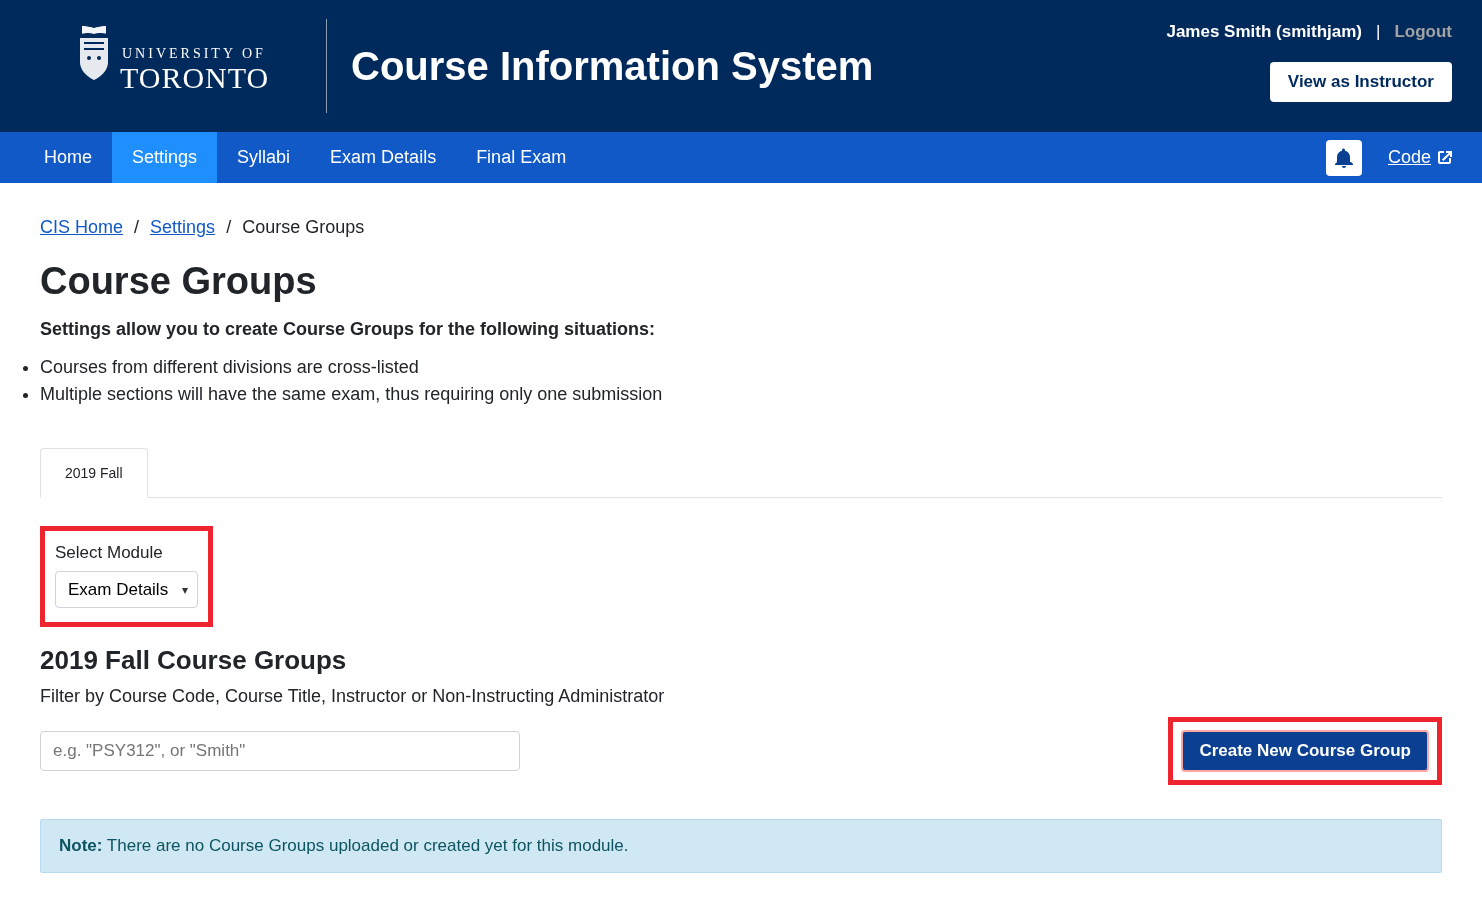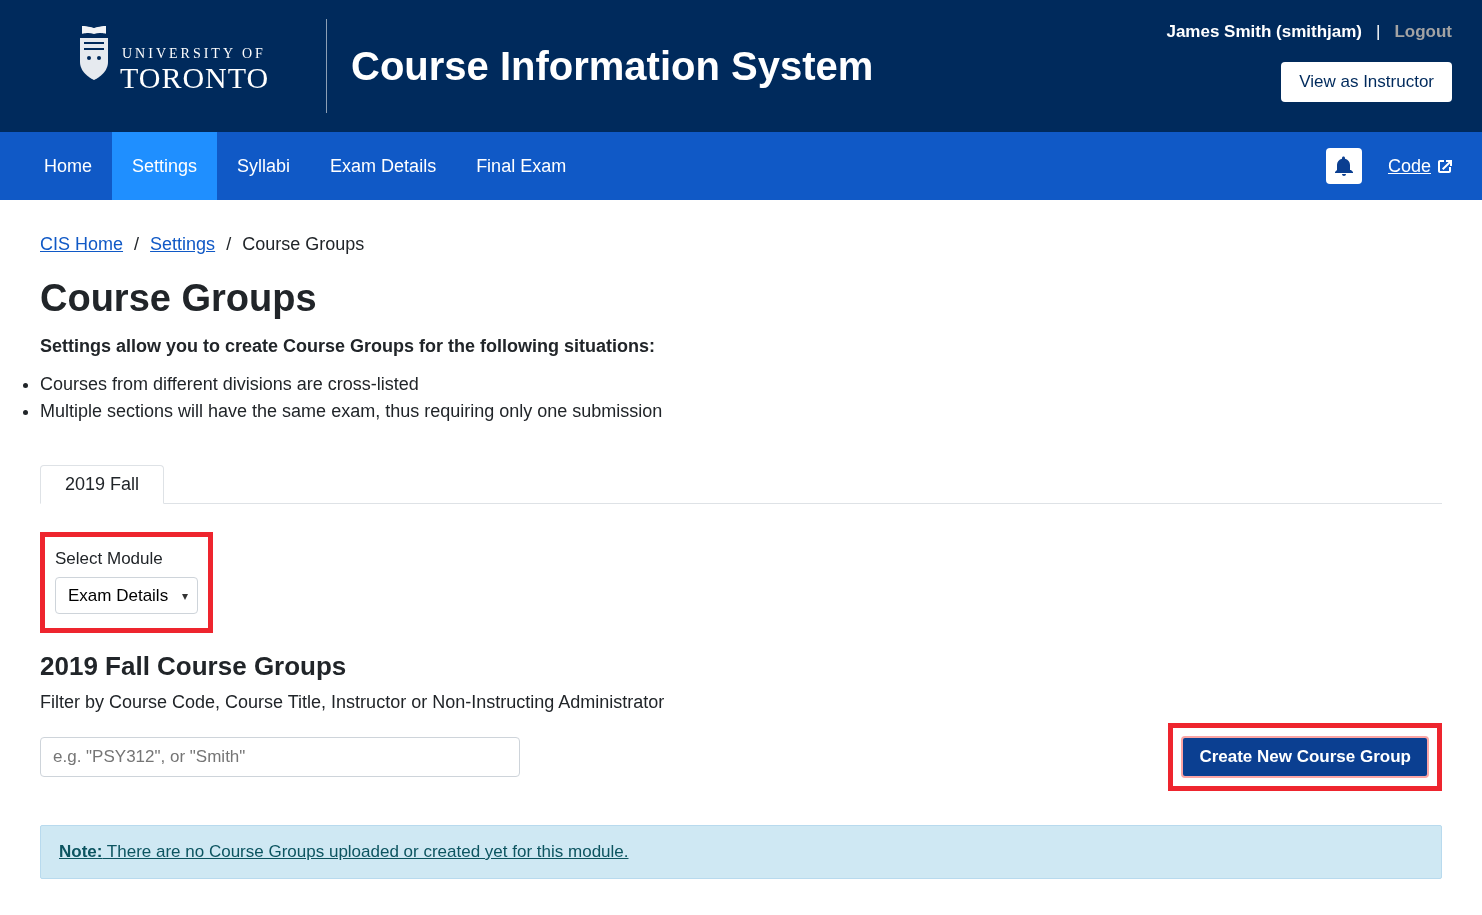--- a/index.html
+++ b/index.html
@@ -46,28 +46,28 @@
   .header-right .row1 .logout { color: #a3a3a3; cursor: pointer; }
   .header-right .row1 .user { color: #fff; }
   .view-as-btn {
     margin-top: 20px;
     background: #fff;
     color: #002a5c;
     border: none;
     border-radius: 4px;
     padding: 10px 18px;
     font-size: 17px;
-    font-weight: 400;
+    font-weight: 700;
     cursor: pointer;
   }
 
   
   .navbar {
     background: #1059c6;
-    height: 68px;
+    height: 51px;
     display: flex;
     align-items: stretch;
     padding: 0 0 0 24px;
     position: relative;
   }
   .navbar .navitem {
     color: #fff;
     font-size: 18px;
     padding: 0 20px;
     display: flex;
@@ -136,22 +136,22 @@
   
   .tab-strip {
     margin-top: 40px;
     border-bottom: 1px solid #dee2e6;
     display: flex;
   }
   .tab {
     border: 1px solid #dee2e6;
     border-bottom: 1px solid #fff;
     border-radius: 4px 4px 0 0;
-    padding: 8px 24px;
-    font-size: 18px;
+    padding: 16px 24px;
+    font-size: 14px;
     background: #fff;
     margin-bottom: -1px;
     cursor: pointer;
   }
 
   
   .hl-red {
     border: 5px solid #ee252e;
   }
 
@@ -226,21 +226,20 @@
   }
 
   .note-box {
     margin-top: 34px;
     background: #cfe8f3;
     border: 1px solid #b8daee;
     color: #0c5460;
     padding: 16px 18px;
     font-size: 17px;
     border-radius: 2px;
-    text-decoration: underline;
   }
   .note-box strong { font-weight: 700; }
 </style>
 </head>
 <body>
 
 <div class="header">
   <div class="logo-block">
     <svg class="uoft-logo" width="240" height="88" viewBox="0 0 240 88">
       <g fill="#fff">

